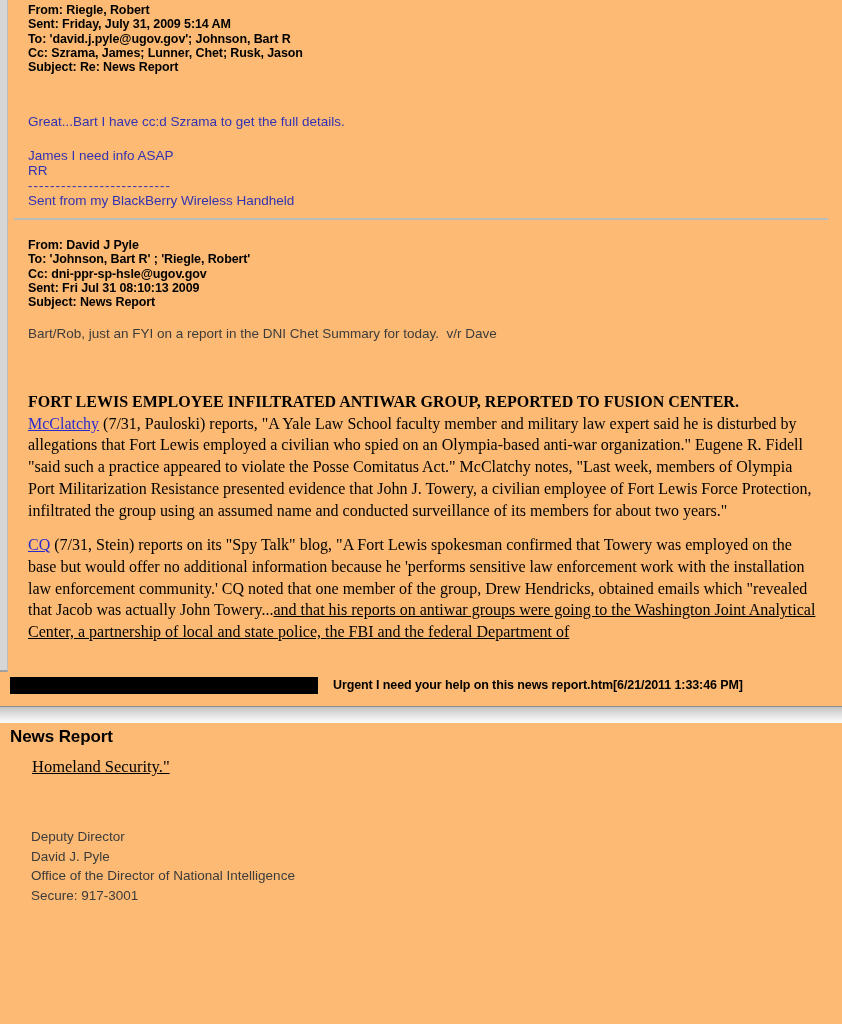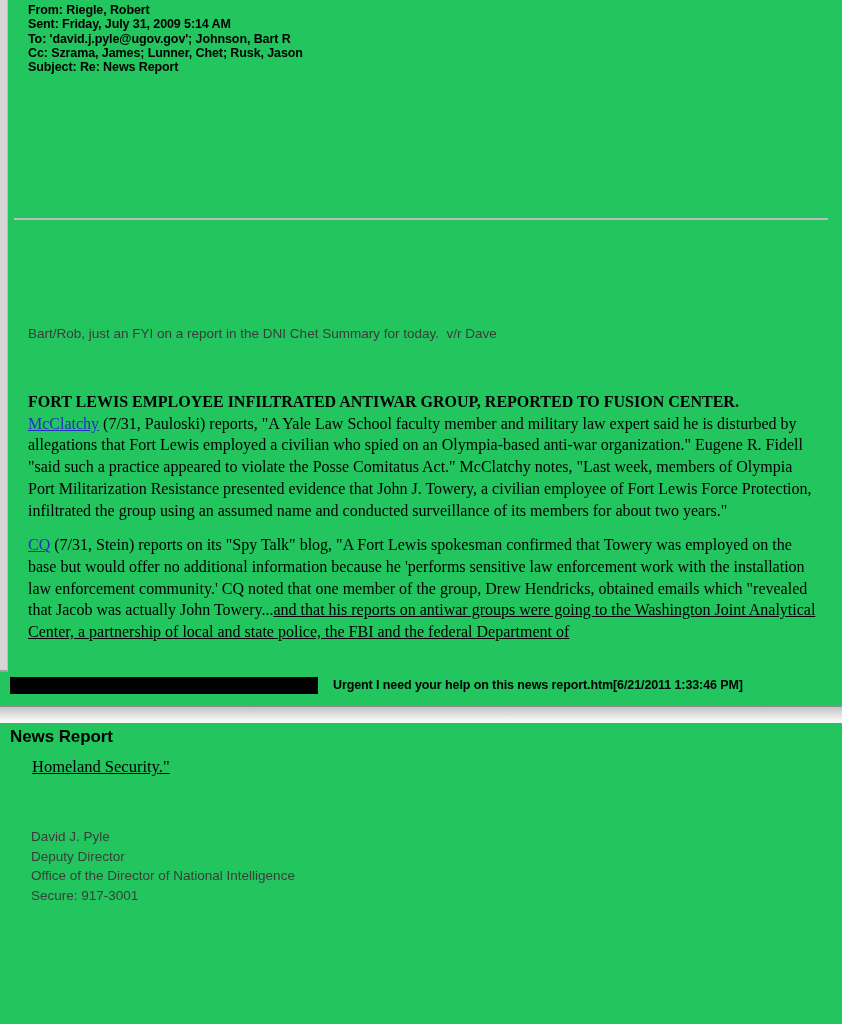--- a/index.html
+++ b/index.html
@@ -1,16 +1,16 @@
 <!DOCTYPE html>
 <html><head>
 <meta charset="utf-8">
 <style>
   html,body{margin:0;padding:0;background:#ffffff;}
-  .page{position:relative;width:842px;height:1024px;background:#22c55e;overflow:hidden;
+  .page{position:relative;width:842px;height:1024px;background:#fdba74;overflow:hidden;
         font-family:"Liberation Sans",sans-serif;color:#000;}
 
   
   .left-strip{position:absolute;left:0;top:0;width:7px;height:670px;background:#d6d6d6;
               border-right:1px solid #bdbdbd;border-bottom:2px solid #a0a0a0;}
 
   
   .hdr{position:absolute;left:28px;font-weight:bold;font-size:12.5px;line-height:14.3px;
        letter-spacing:-0.1px;color:#000;}
   .hdr1{top:3px;}
@@ -60,23 +60,38 @@
   <div class="left-strip"></div>
 
   <div class="hdr hdr1">
     <div>From: Riegle, Robert</div>
     <div>Sent: Friday, July 31, 2009 5:14 AM</div>
     <div>To: 'david.j.pyle@ugov.gov'; Johnson, Bart R</div>
     <div>Cc: Szrama, James; Lunner, Chet; Rusk, Jason</div>
     <div>Subject: Re: News Report</div>
   </div>
 
+  <div class="reply">
+    <div>Great...Bart I have cc:d Szrama to get the full details.</div>
+    <div class="reply-gap"></div>
+    <div>James I need info ASAP</div>
+    <div>RR</div>
+    <div class="dashes">--------------------------</div>
+    <div>Sent from my BlackBerry Wireless Handheld</div>
+  </div>
 
   <div class="divider"></div>
 
+  <div class="hdr hdr2">
+    <div>From: David J Pyle</div>
+    <div>To: 'Johnson, Bart R' ; 'Riegle, Robert'</div>
+    <div>Cc: dni-ppr-sp-hsle@ugov.gov</div>
+    <div>Sent: Fri Jul 31 08:10:13 2009</div>
+    <div>Subject: News Report</div>
+  </div>
 
   <div class="intro">Bart/Rob, just an FYI on a report in the DNI Chet Summary for today.  v/r Dave</div>
 
   <div class="article">
     <p class="headline-p"><span class="headline">FORT LEWIS EMPLOYEE INFILTRATED ANTIWAR GROUP, REPORTED TO FUSION CENTER.</span></p>
     <p><a class="link">McClatchy</a><span> (7/31, Pauloski) reports, "A Yale Law School faculty member and military law expert said he is disturbed by allegations that Fort Lewis employed a civilian who spied on an Olympia-based anti-war organization." Eugene R. Fidell "said such a practice appeared to violate the Posse Comitatus Act." McClatchy notes, "Last week, members of Olympia Port Militarization Resistance presented evidence that John J. Towery, a civilian employee of Fort Lewis Force Protection, infiltrated the group using an assumed name and conducted surveillance of its members for about two years."</span></p>
     <p><a class="link">CQ</a><span> (7/31, Stein) reports on its "Spy Talk" blog, "A Fort Lewis spokesman confirmed that Towery was employed on the base but would offer no additional information because he 'performs sensitive law enforcement work with the installation law enforcement community.' CQ noted that one member of the group, Drew Hendricks, obtained emails which "revealed that Jacob was actually John Towery...</span><span class="u">and that his reports on antiwar groups were going to the Washington Joint Analytical Center, a partnership of local and state police, the FBI and the federal Department of</span></p>
   </div>
 
   <div class="footer-row">
@@ -84,19 +99,19 @@
     <div class="footer-text">Urgent I need your help on this news report.htm[6/21/2011 1:33:46 PM]</div>
   </div>
 
   <div class="band"></div>
 
   <div class="p2-header">News Report</div>
 
   <div class="continuation">Homeland Security."</div>
 
   <div class="signature">
+    <div>Deputy Director</div>
     <div>David J. Pyle</div>
-    <div>Deputy Director</div>
     <div>Office of the Director of National Intelligence</div>
     <div>Secure: 917-3001</div>
   </div>
 
 </div>
 
 </body></html>

